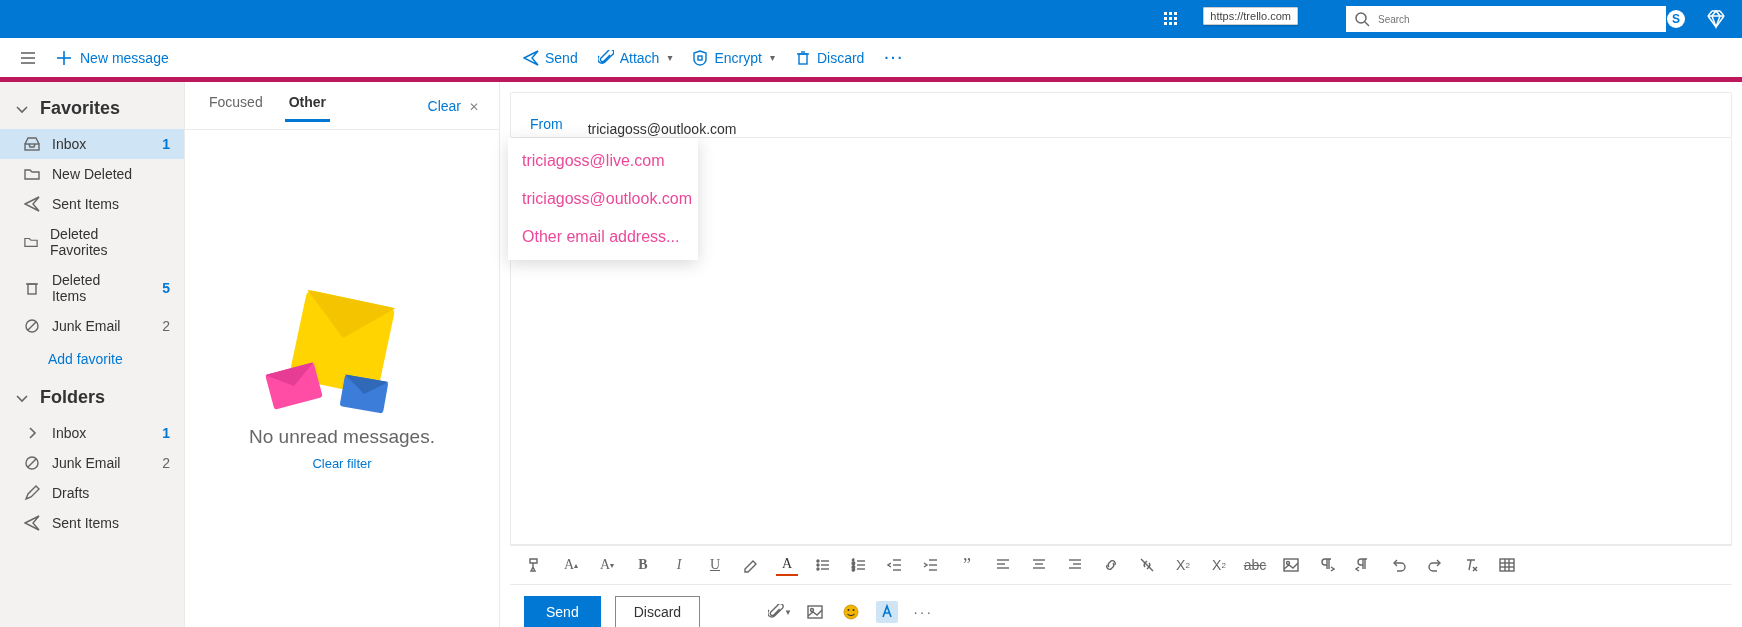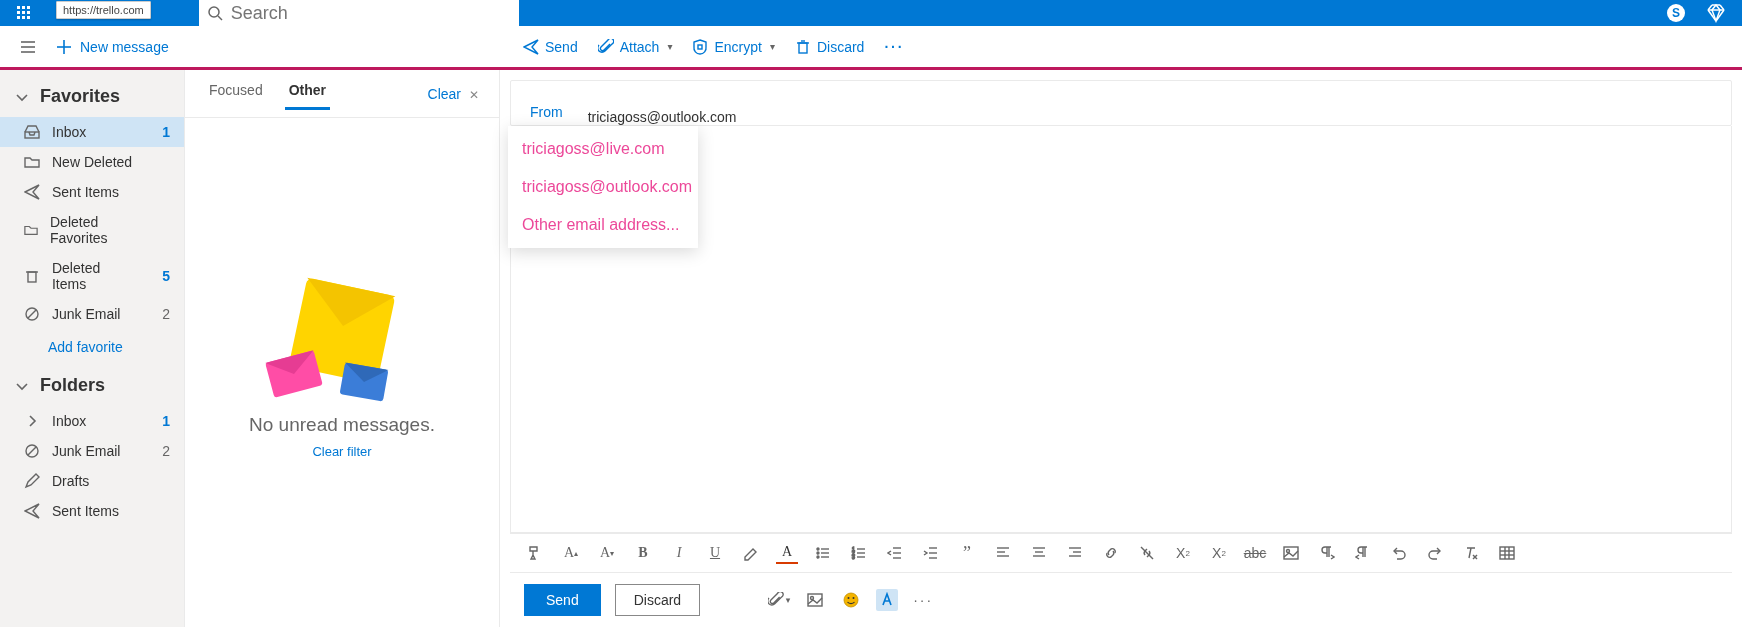--- a/index.html
+++ b/index.html
@@ -1,31 +1,31 @@
 <!DOCTYPE html>
 <html><head>
 <meta charset="utf-8">
 <style>
   * { box-sizing: border-box; margin: 0; padding: 0; font-family: "Segoe UI", Arial, sans-serif; }
   body { width: 1742px; height: 627px; background: #fff; overflow: hidden; font-size: 14px; color: #333; }
 
   
-  .header { height: 26px; background: #0078d4; display: flex; align-items: center; justify-content: space-between; padding: 0 8px 0 0; position: relative; }
+  .header { height: 38px; background: #0078d4; display: flex; align-items: center; justify-content: flex-end; padding: 0 8px 0 0; position: relative; }
   .header-left { display: flex; align-items: center; gap: 8px; }
   .waffle { width: 48px; height: 26px; display:flex; align-items:center; justify-content:center; cursor:pointer; }
   .waffle svg { fill: #fff; }
   .url-tag { background: #fff; border: 1px solid #ccc; padding: 0 6px; font-size: 11px; line-height:16px; color:#444; border-radius:1px; position:relative; top:-3px; box-shadow: 0 1px 2px rgba(0,0,0,.2); }
   .search-wrap { margin-left: 40px; width: 320px; height: 26px; background: #fff; display:flex; align-items:center; padding:0 8px; }
   .search-wrap svg { stroke:#666; }
-  .search-input { border:none; outline:none; font-size:18px; margin-left:8px; flex:1; }
+  .search-input { border:none; outline:none; font-size:10px; margin-left:8px; flex:1; }
   .header-right { display:flex; align-items:center; gap:20px; padding-right:8px; }
   .hdr-icon { width:20px; height:20px; display:flex; align-items:center; justify-content:center; cursor:pointer; }
 
   
-  .app-row { height:44px; border-bottom:3px solid #be185d; display:flex; align-items:center; }
+  .app-row { height:44px; border-bottom:5px solid #be185d; display:flex; align-items:center; }
   .left-app { width:185px; display:flex; align-items:center; padding-left:12px; gap:4px; }
   .hamburger { width:32px; height:32px; display:flex; align-items:center; justify-content:center; cursor:pointer; }
   .new-msg { display:flex; align-items:center; gap:8px; color:#0078d4; cursor:pointer; padding:4px 8px; }
   .cmd-bar { display:flex; align-items:center; gap:4px; padding-left:330px; }
   .cmd-btn { display:flex; align-items:center; gap:6px; color:#0078d4; padding:4px 8px; cursor:pointer; font-size:14px; }
   .cmd-btn svg { stroke:#0078d4; fill:none; }
   .chev { font-size:10px; color:#666; margin-left:2px; }
   .more-dots { letter-spacing:2px; font-weight:bold; color:#0078d4; padding:4px 8px; cursor:pointer; }
 
   

